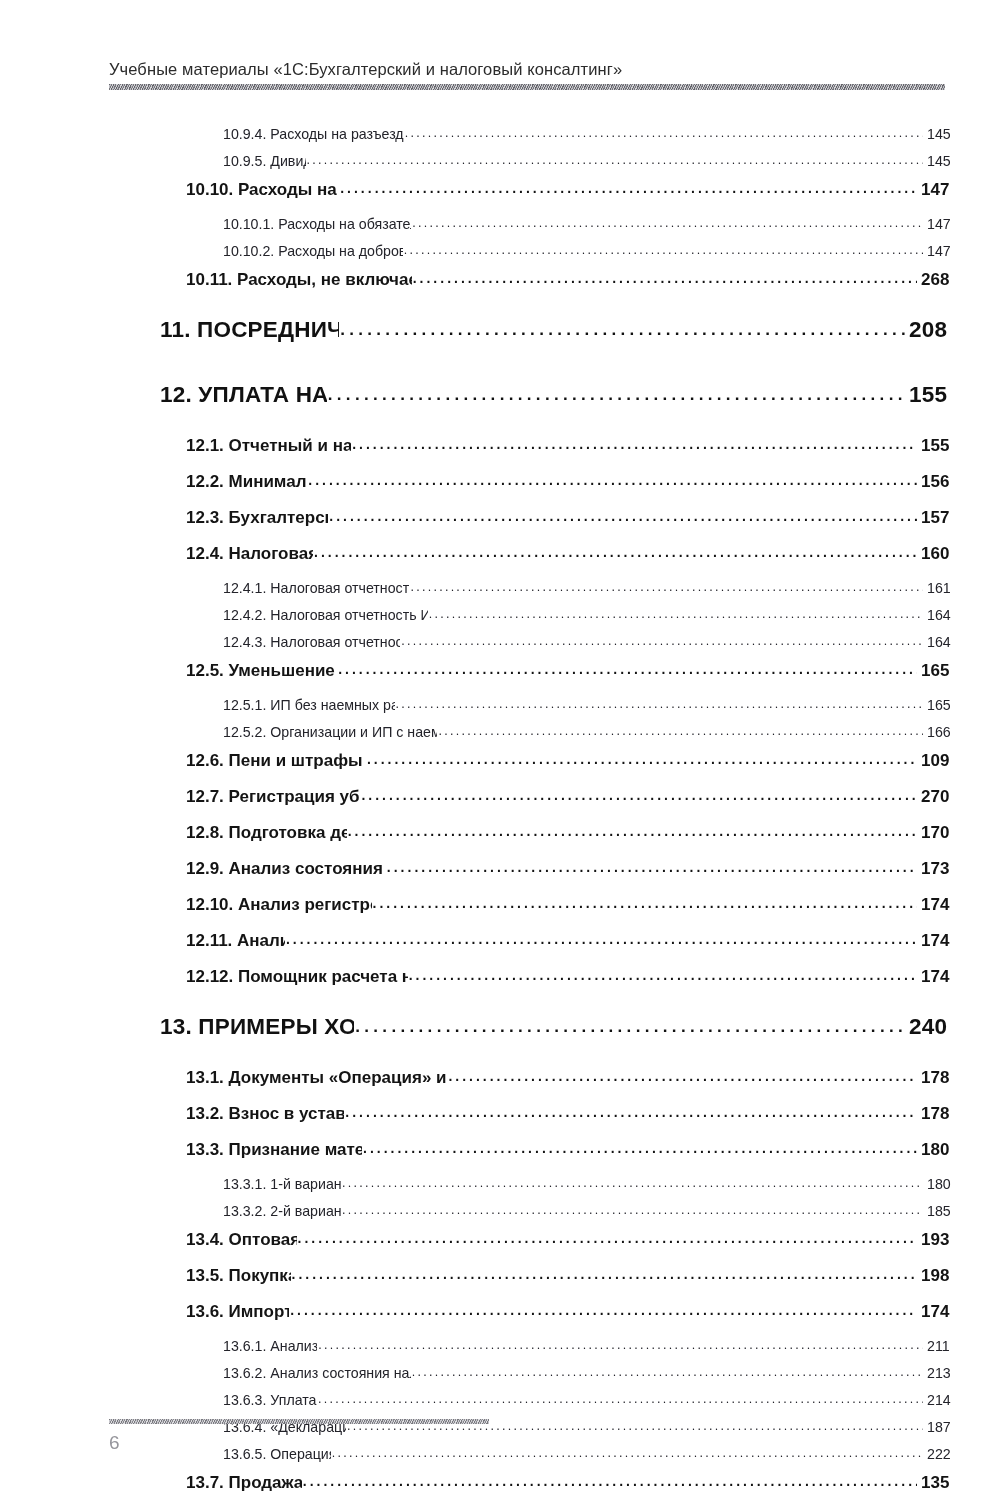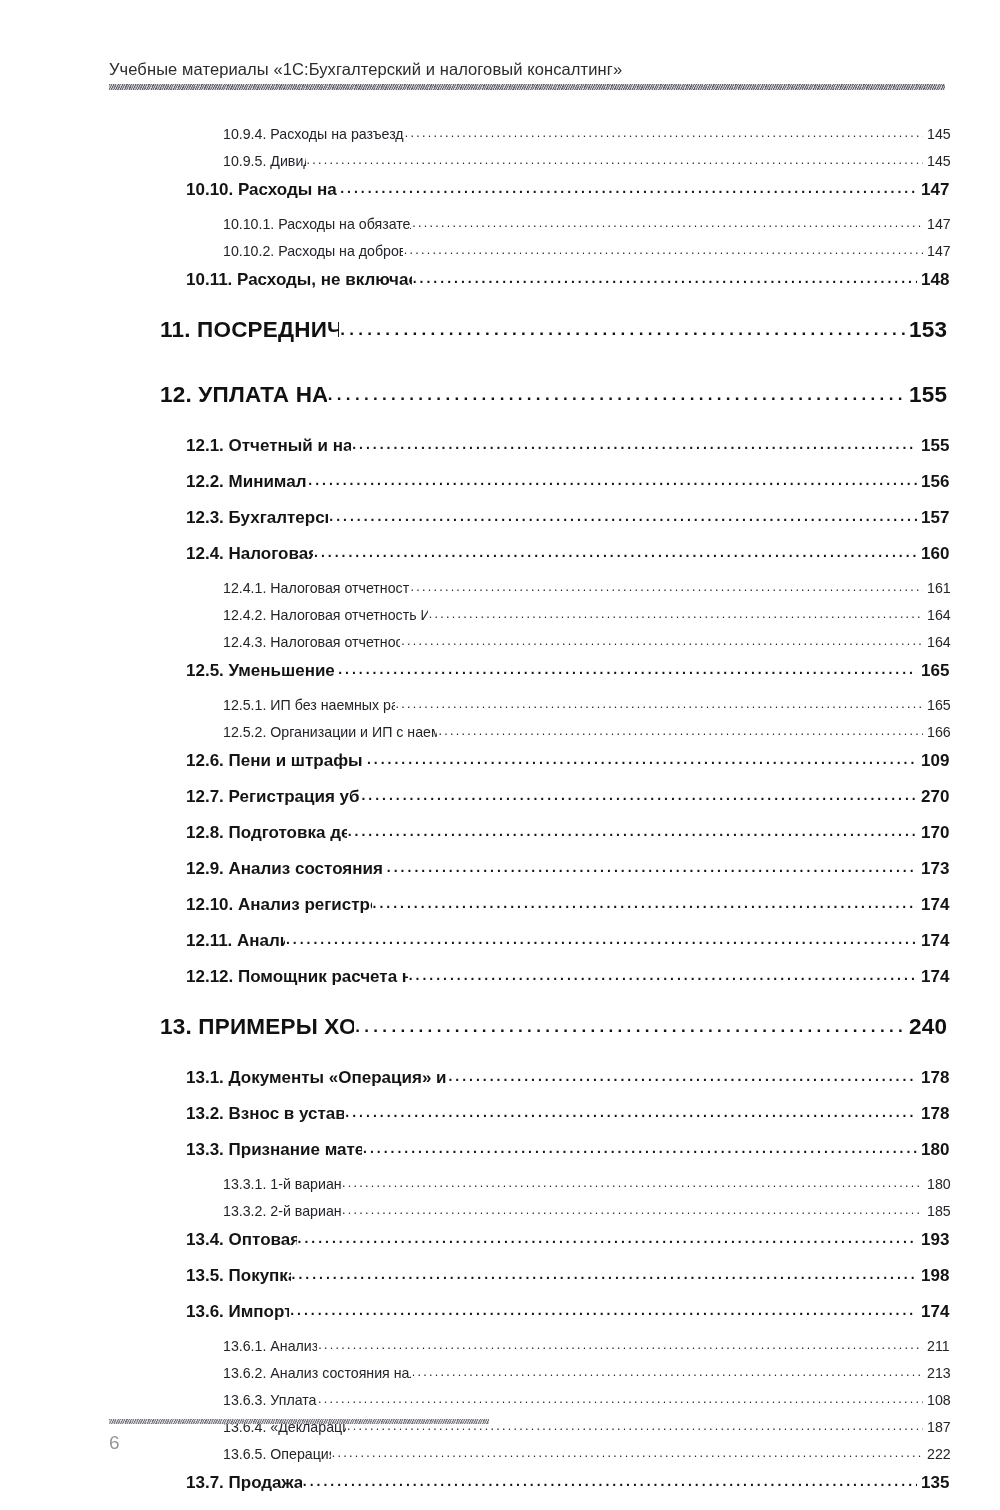--- a/index.html
+++ b/index.html
@@ -183,27 +183,27 @@
         <span class="toc-page">147</span>
       </div>
       <div class="toc-row lvl3">
         <span class="toc-label">10.10.2. Расходы на добровольное страхование </span>
         <span class="leader"></span>
         <span class="toc-page">147</span>
       </div>
       <div class="toc-row lvl2">
         <span class="toc-label">10.11. Расходы, не включаемые в налогооблагаемую базу</span>
         <span class="leader"></span>
-        <span class="toc-page">148</span>
+        <span class="toc-page">268</span>
       </div>
       <div class="gap-md"></div>
       <div class="toc-row lvl1">
         <span class="toc-label">11. ПОСРЕДНИЧЕСКАЯ ДЕЯТЕЛЬНОСТЬ </span>
         <span class="leader"></span>
-        <span class="toc-page">153</span>
+        <span class="toc-page">208</span>
       </div>
       <div class="gap-sm"></div>
       <div class="gap-md"></div>
       <div class="toc-row lvl1">
         <span class="toc-label">12. УПЛАТА НАЛОГА И ОТЧЕТНОСТЬ </span>
         <span class="leader"></span>
         <span class="toc-page">155</span>
       </div>
       <div class="gap-sm"></div>
       <div class="toc-row lvl2">
@@ -344,21 +344,21 @@
         <span class="toc-page">211</span>
       </div>
       <div class="toc-row lvl3">
         <span class="toc-label">13.6.2. Анализ состояния налогового учета по УСН</span>
         <span class="leader"></span>
         <span class="toc-page">213</span>
       </div>
       <div class="toc-row lvl3">
         <span class="toc-label">13.6.3. Уплата налога</span>
         <span class="leader"></span>
-        <span class="toc-page">108</span>
+        <span class="toc-page">214</span>
       </div>
       <div class="toc-row lvl3">
         <span class="toc-label">13.6.4. «Декларация по УСН»</span>
         <span class="leader"></span>
         <span class="toc-page">187</span>
       </div>
       <div class="toc-row lvl3">
         <span class="toc-label">13.6.5. Операция по ЕНС</span>
         <span class="leader"></span>
         <span class="toc-page">222</span>

